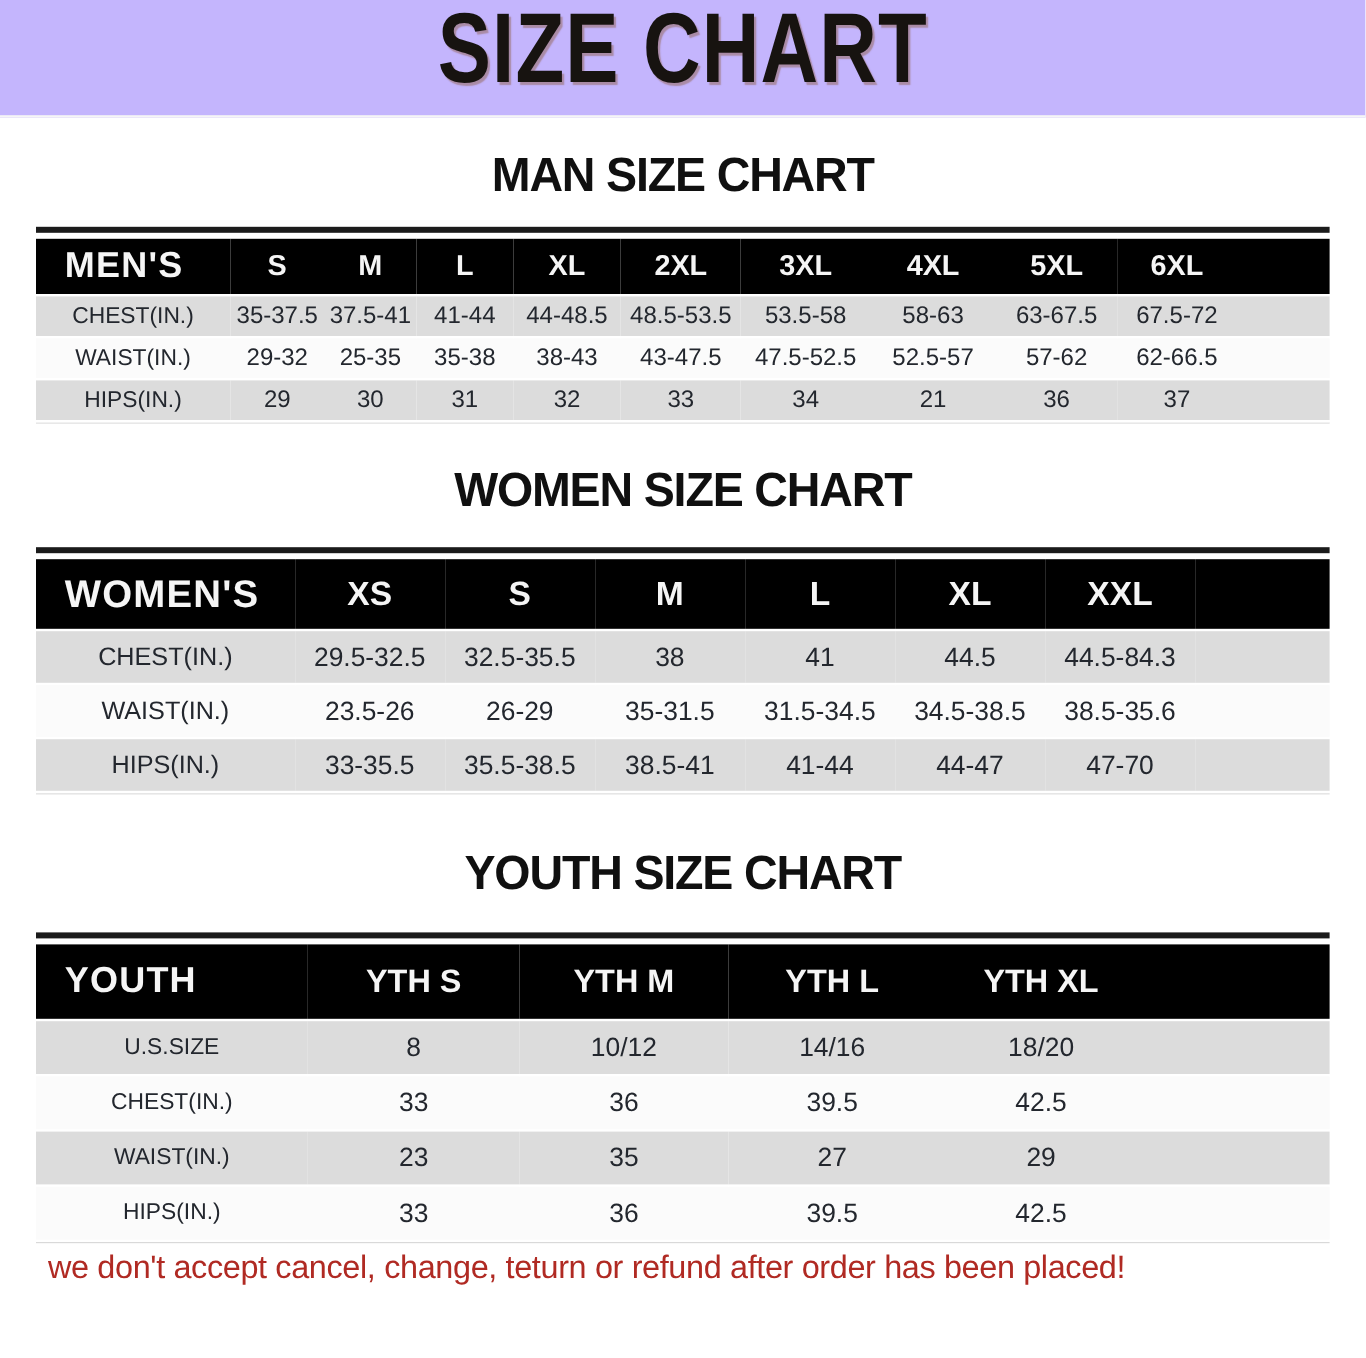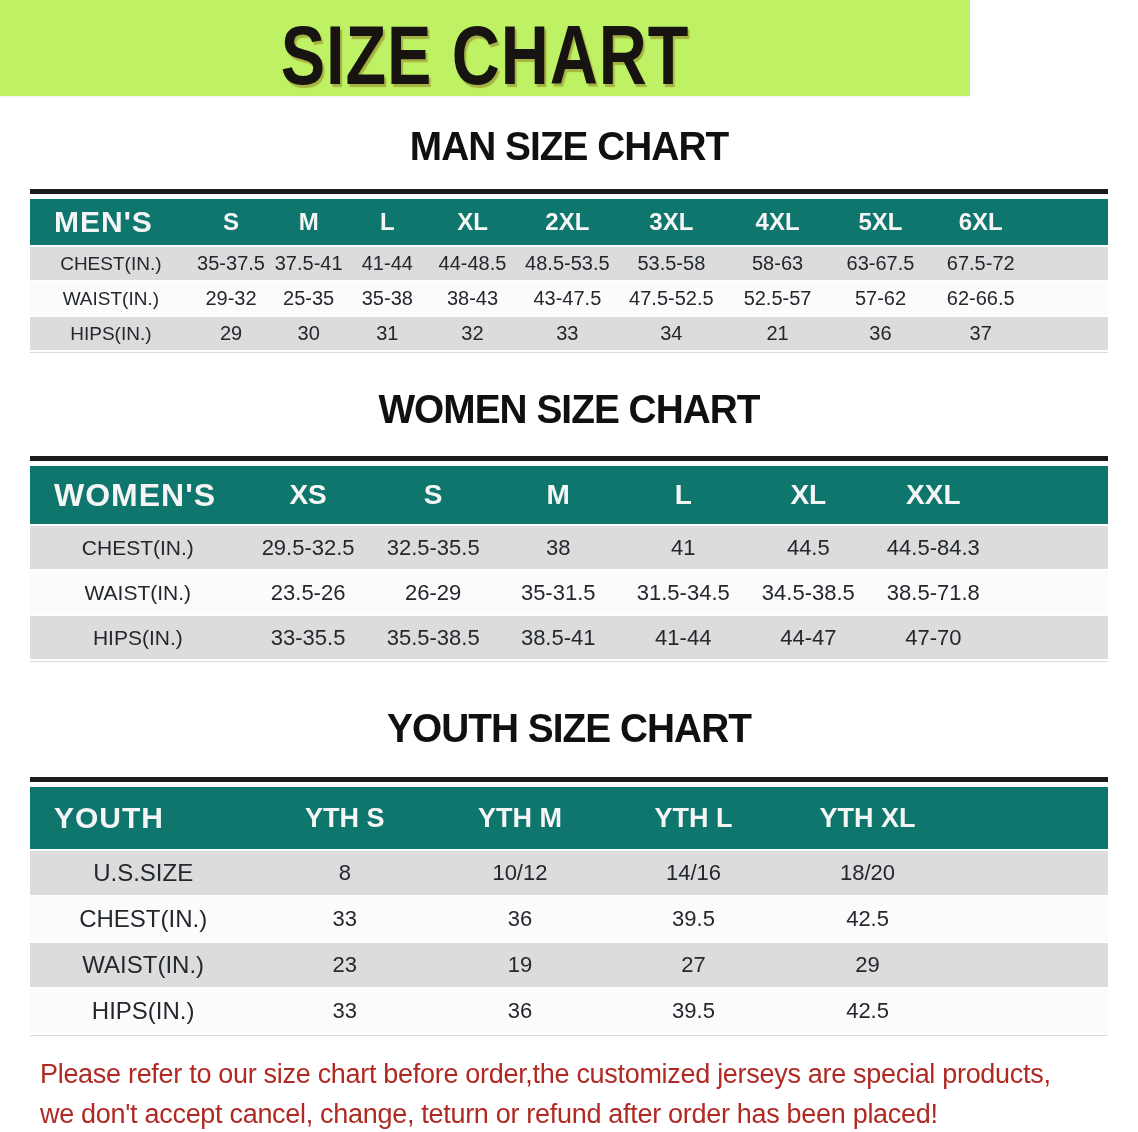--- a/index.html
+++ b/index.html
@@ -5,25 +5,25 @@
   * { margin: 0; padding: 0; box-sizing: border-box; }
   html, body { background: #ffffff; }
   body {
     width: 1138px;
     height: 1132px;
     font-family: "Liberation Sans", sans-serif;
     overflow: hidden;
   }
   
   .banner {
-    width: 970px;
+    width: 1138px;
     height: 98px;
-    background: #bef264;
+    background: #c4b5fd;
     display: flex;
-    align-items: flex-end;
+    align-items: flex-start;
     justify-content: center;
     border-bottom: 2px solid #f6f6f6;
   }
   .banner h1 {
     font-size: 70px;
     font-weight: bold;
     color: #171310;
     letter-spacing: 1px;
     transform: scale(0.95, 1.18);
     text-shadow: 2px 2px 1px rgba(120,60,0,0.35);
@@ -49,21 +49,21 @@
     border-bottom: 1px solid #d9d9d9;
   }
   table.size-table {
     width: 100%;
     table-layout: fixed;
     border-collapse: separate;
     border-spacing: 0 2px;
     background: #ffffff;
   }
   table.size-table th {
-    background: #0f766e;
+    background: #000000;
     color: #f5f5f5;
     font-weight: bold;
     text-align: center;
     vertical-align: middle;
     overflow: hidden;
     white-space: nowrap;
   }
   table.size-table th.corner {
     text-align: left;
     padding-left: 24px;
@@ -90,21 +90,21 @@
   .t-women th { height: 58px; font-size: 28px; }
   .t-women th.corner { font-size: 32px; }
   .t-women td { height: 43px; font-size: 22px; }
   .t-women td.row-label { font-size: 21px; }
   .wom-c0{width:20%} .wom-c1{width:11.6%} .wom-c2{width:11.6%} .wom-c3{width:11.6%}
   .wom-c4{width:11.6%} .wom-c5{width:11.6%} .wom-c6{width:11.6%} .wom-c7{width:10.4%}
   
   .t-youth th { height: 62px; font-size: 27px; }
   .t-youth th.corner { font-size: 30px; }
   .t-youth td { height: 44px; font-size: 22px; }
-  .t-youth td.row-label { font-size: 24px; margin-top: 33px; }
+  .t-youth td.row-label { font-size: 19px; margin-top: 33px; }
   .yth-c0{width:21%} .yth-c1{width:16.4%} .yth-c2{width:16.1%}
   .yth-c3{width:16.1%} .yth-c4{width:16.2%} .yth-c5{width:14.2%}
   
   .note {
     margin: 18px 0 0 40px;
     color: #B02A23;
     font-size: 27px;
     line-height: 40px;
     letter-spacing: -0.3px;
     white-space: nowrap;
@@ -231,21 +231,21 @@
           <td>44.5-84.3</td>
           <td></td>
         </tr>
         <tr class="row-b">
           <td class="row-label">WAIST(IN.)</td>
           <td>23.5-26</td>
           <td>26-29</td>
           <td>35-31.5</td>
           <td>31.5-34.5</td>
           <td>34.5-38.5</td>
-          <td>38.5-71.8</td>
+          <td>38.5-35.6</td>
           <td></td>
         </tr>
         <tr class="row-a">
           <td class="row-label">HIPS(IN.)</td>
           <td>33-35.5</td>
           <td>35.5-38.5</td>
           <td>38.5-41</td>
           <td>41-44</td>
           <td>44-47</td>
           <td>47-70</td>
@@ -291,34 +291,33 @@
           <td class="row-label">CHEST(IN.)</td>
           <td>33</td>
           <td>36</td>
           <td>39.5</td>
           <td>42.5</td>
           <td></td>
         </tr>
         <tr class="row-a">
           <td class="row-label">WAIST(IN.)</td>
           <td>23</td>
-          <td>19</td>
+          <td>35</td>
           <td>27</td>
           <td>29</td>
           <td></td>
         </tr>
         <tr class="row-b">
           <td class="row-label">HIPS(IN.)</td>
           <td>33</td>
           <td>36</td>
           <td>39.5</td>
           <td>42.5</td>
           <td></td>
         </tr>
       </tbody>
     </table>
   </div>
 </section>
 
 <footer>
-  <p class="note">Please refer to our size chart before order,the customized jerseys are special products,</p>
   <p class="note" style="margin-top:0;">we don't accept cancel, change, teturn or refund after order has been placed!</p>
 </footer>
 
 </body></html>

